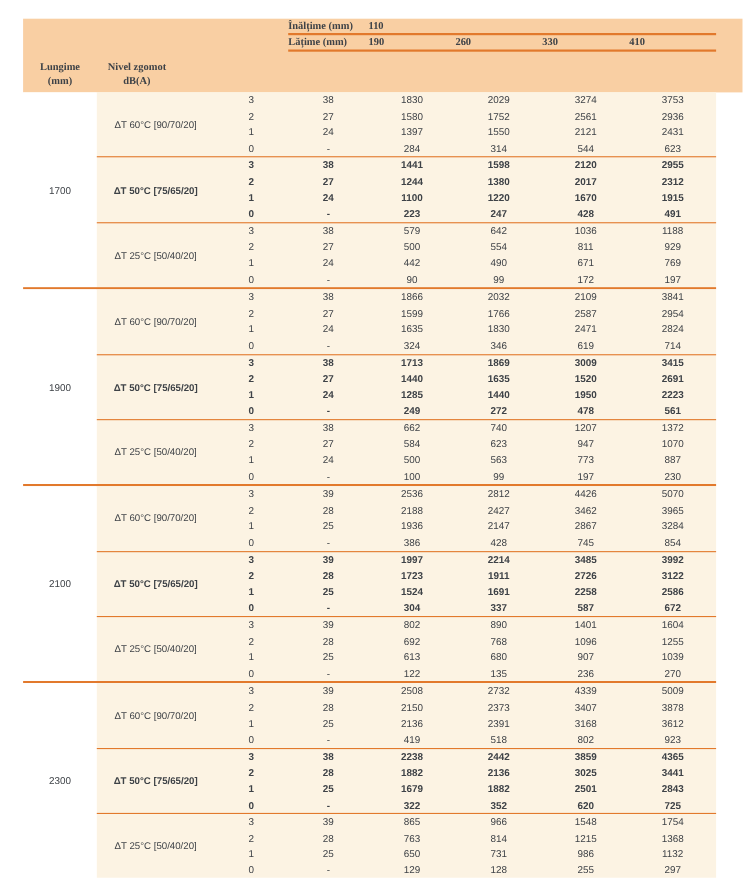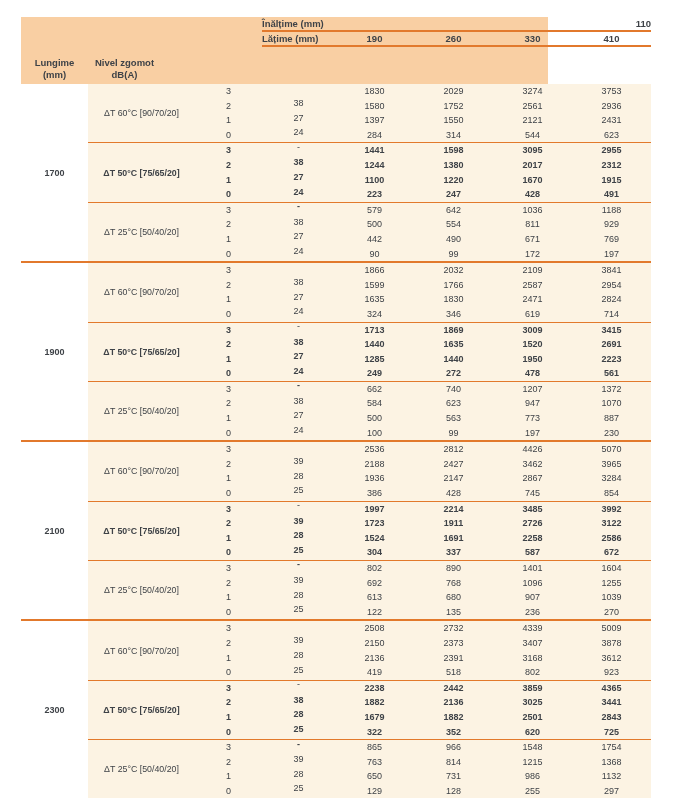--- a/index.html
+++ b/index.html
@@ -11,53 +11,53 @@
   }
   *{margin:0;padding:0;box-sizing:border-box;}
   html,body{background:#fff;}
   body{
     width:686px;height:798px;position:relative;overflow:hidden;
     font-family:"Liberation Sans",sans-serif;color:var(--text);
   }
   .table{position:absolute;left:21px;top:17px;width:630px;}
 
   
-  .thead{background:var(--band);width:527px;}
+  .thead{background:var(--band);width:654px;font-family:Liberation Serif, serif;}
   .hrow{display:flex;height:15px;align-items:center;font-weight:700;font-size:9.5px;}
   .hrow .spacer{width:241px;flex:none;}
   .hrow .right{flex:none;width:389px;display:flex;align-items:center;height:100%;
                border-bottom:2px solid var(--line);}
   .hrow .lbl{width:73px;flex:none;white-space:nowrap;}
-  .hrow .span110{flex:none;width:316px;text-align:right;}
-  .wcol{flex:none;width:79px;text-align:center;}
+  .hrow .span110{flex:none;width:316px;text-align:left;}
+  .wcol{flex:none;width:79px;text-align:left;}
   .hrow3{display:flex;height:37px;font-weight:700;font-size:9.5px;line-height:11.5px;}
   .hcell{flex:none;display:flex;flex-direction:column;justify-content:flex-end;
          align-items:center;text-align:right;padding-bottom:4px;}
   .hc-lungime{width:67px;}
   .hc-dt{width:107px;}
   .hc-treapta{width:67px;}
   .hc-zgomot{width:73px;}
 
   
   .tbody{border-bottom:2px solid var(--line);}
   .group{display:flex;}
   .group + .group{border-top:2px solid var(--line);}
   .lungime-cell{flex:none;width:67px;background:var(--white);display:flex;
-                align-items:center;justify-content:center;font-weight:700;font-size:9px;}
+                align-items:center;justify-content:center;font-weight:400;font-size:9px;}
   .group-right{flex:none;width:563px;background:var(--cream);}
   .subgroup{display:flex;}
   .subgroup.sep{border-top:1px solid var(--line);}
   .dt-label{flex:none;width:107px;display:flex;align-items:center;justify-content:center;
             font-size:8.8px;white-space:nowrap;}
   .subgroup.bold .dt-label,.subgroup.bold .cell{font-weight:700;}
   .rows{flex:none;width:456px;}
   .row{display:flex;height:14.6px;}
   .cell{flex:none;text-align:center;font-size:9px;line-height:14.6px;}
   .c0{width:67px;}
-  .c1{width:73px;margin-top:12px;}
+  .c1{width:73px;}
   .c2,.c3,.c4,.c5{width:79px;}
 </style>
 </head>
 <body>
 
 <div class="table">
 
   <div class="thead">
     <div class="hrow">
       <div class="spacer"></div>
@@ -130,21 +130,21 @@
             </div>
           </div>
           <div class="subgroup bold sep">
             <div class="dt-label">ΔT 50°C [75/65/20]</div>
             <div class="rows">
               <div class="row">
                 <div class="cell c0">3</div>
                 <div class="cell c1">38</div>
                 <div class="cell c2">1441</div>
                 <div class="cell c3">1598</div>
-                <div class="cell c4">3095</div>
+                <div class="cell c4">2120</div>
                 <div class="cell c5">2955</div>
               </div>
               <div class="row">
                 <div class="cell c0">2</div>
                 <div class="cell c1">27</div>
                 <div class="cell c2">1244</div>
                 <div class="cell c3">1380</div>
                 <div class="cell c4">2017</div>
                 <div class="cell c5">2312</div>
               </div>

